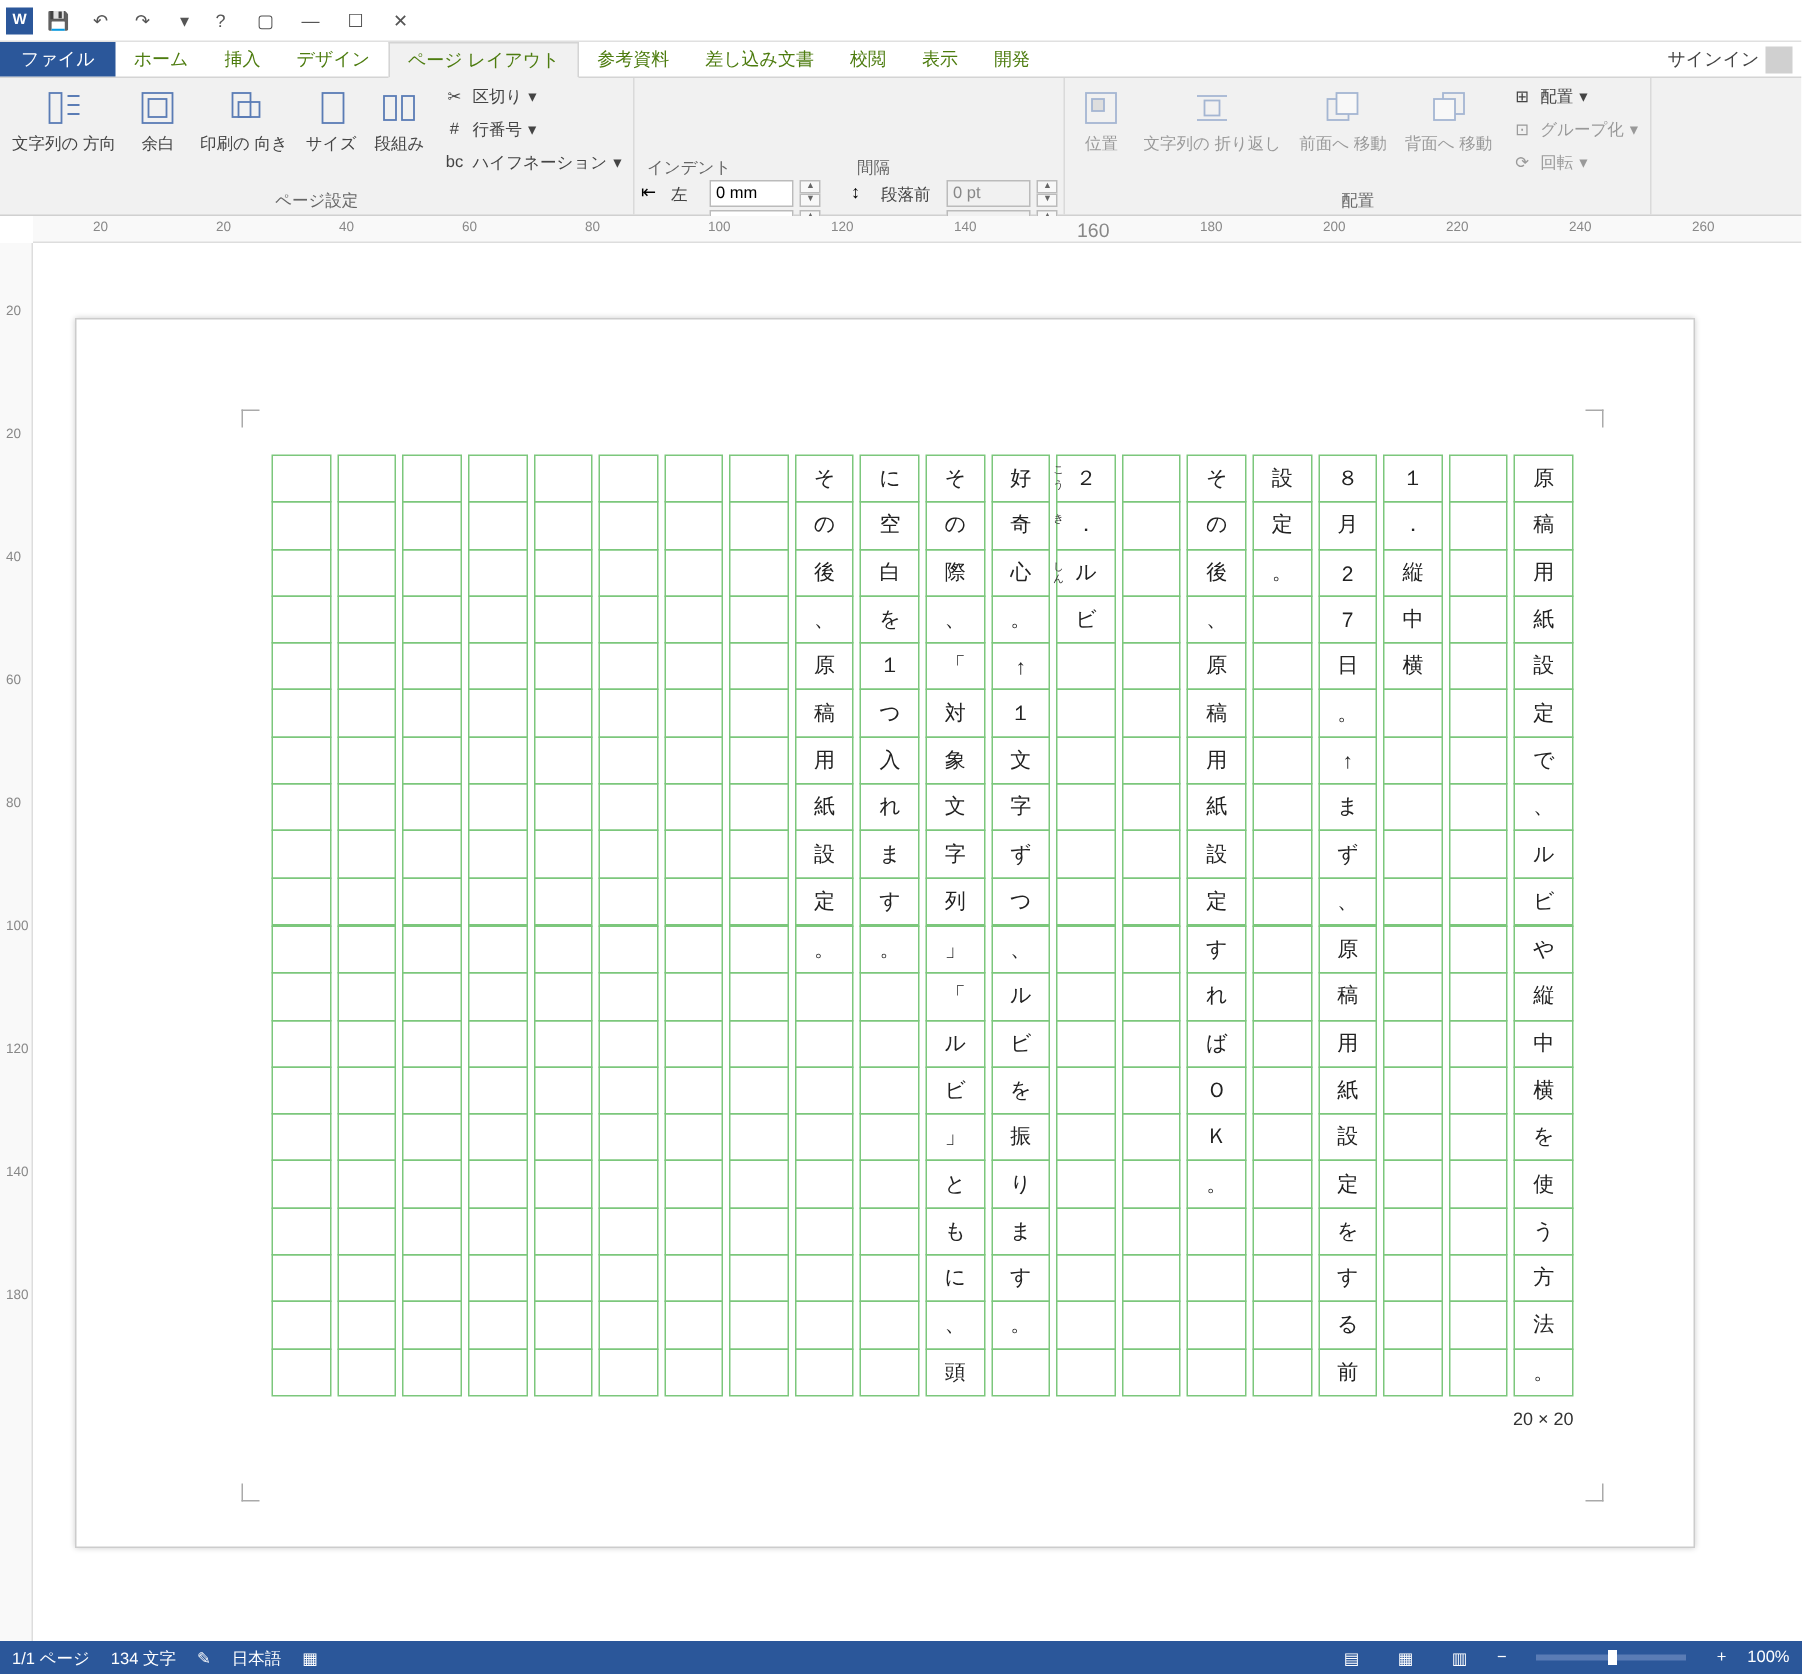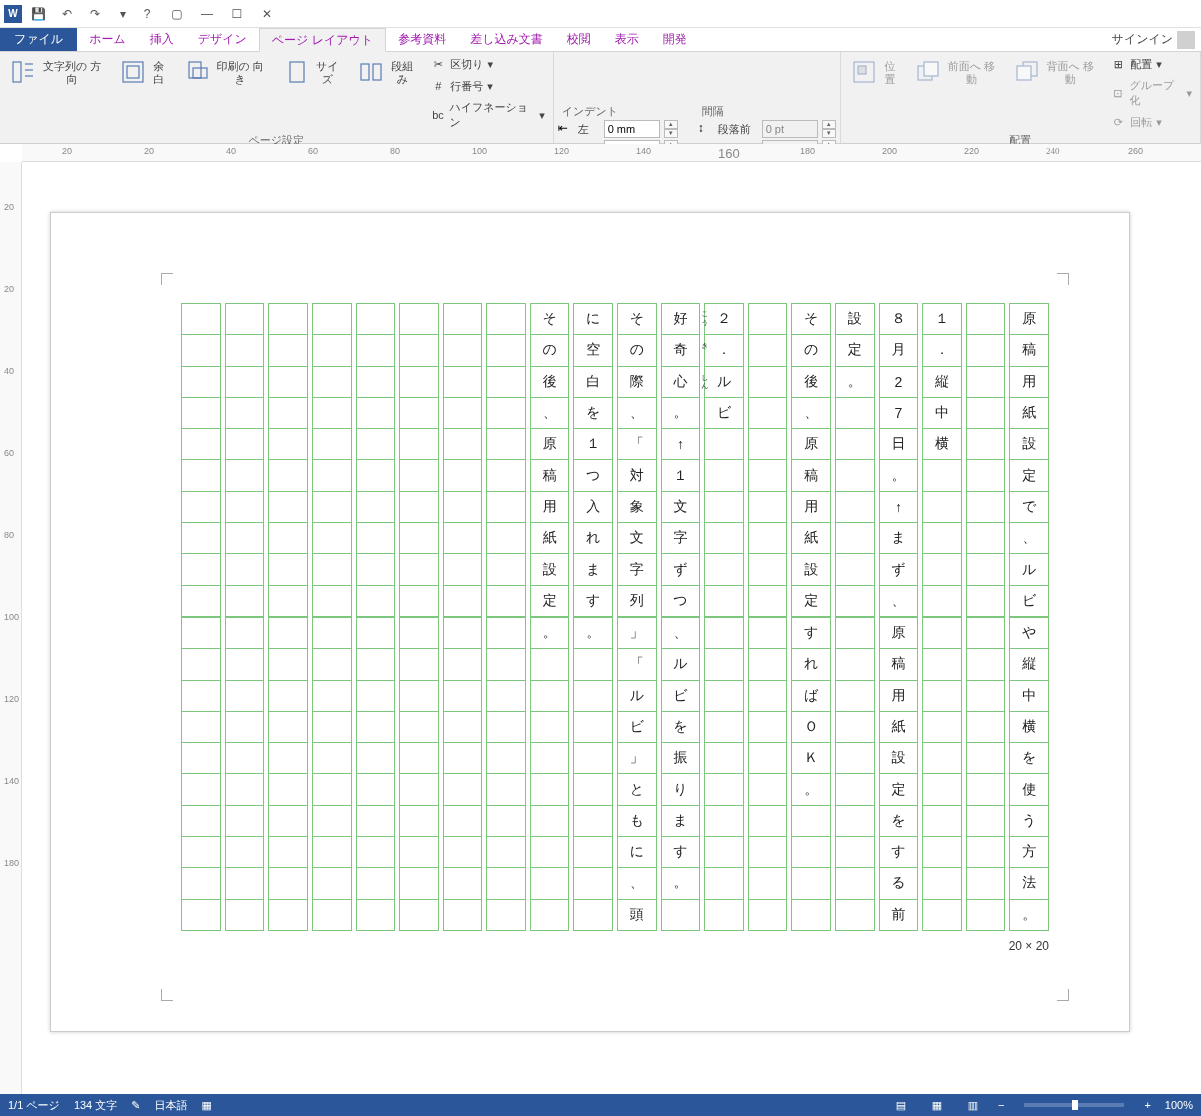--- a/index.html
+++ b/index.html
@@ -10,32 +10,32 @@
     .titlebar-left { display: flex; align-items: center; padding-left: 4px; gap: 6px; }
     .word-icon { width: 18px; height: 18px; background: #2b579a; color: #fff; display: flex; align-items: center; justify-content: center; font-size: 10px; font-weight: bold; }
     .qa-btn { width: 22px; height: 22px; display: flex; align-items: center; justify-content: center; color: #555; cursor: pointer; }
     .titlebar-center { flex: 1; text-align: center; color: #444; }
     .titlebar-right { display: flex; align-items: center; gap: 4px; padding-right: 4px; }
     .sys-btn { width: 26px; height: 20px; display: flex; align-items: center; justify-content: center; color: #555; cursor: pointer; }
     
     
     .tabs { height: 24px; background: #fff; display: flex; align-items: stretch; border-bottom: 1px solid #d4d4d4; }
     .tab-file { background: #2b579a; color: #fff; padding: 0 14px; display: flex; align-items: center; font-size: 12px; }
-    .tab { padding: 0 12px; display: flex; align-items: center; color: #a21caf; cursor: pointer; }
+    .tab { padding: 0 12px; display: flex; align-items: center; color: #4d7c0f; cursor: pointer; }
     .tab.active { border: 1px solid #d4d4d4; border-bottom: 1px solid #f1f1f1; background: #f1f1f1; margin-bottom: -1px; }
     .tabs-spacer { flex: 1; }
     .signin { padding: 0 6px; display: flex; align-items: center; color: #444; gap: 4px; }
     .avatar-placeholder { width: 18px; height: 18px; background: #d0d0d0; }
     
     
     .ribbon { height: 92px; background: #f1f1f1; display: flex; border-bottom: 1px solid #d0d0d0; }
     .rgroup { border-right: 1px solid #dadada; display: flex; flex-direction: column; padding: 2px 4px 0; }
     .rgroup-body { flex: 1; display: flex; align-items: flex-start; gap: 4px; }
     .rgroup-title { text-align: center; font-size: 11px; color: #666; padding: 1px 0 2px; position: relative; }
-    .big-btn { display: flex; flex-direction: row; align-items: center; padding: 2px 4px; color: #444; cursor: pointer; min-width: 40px; }
+    .big-btn { display: flex; flex-direction: column; align-items: center; padding: 2px 4px; color: #444; cursor: pointer; min-width: 40px; }
     .big-btn .icon { width: 32px; height: 32px; display: flex; align-items: center; justify-content: center; margin-bottom: 2px; }
     .big-btn .label { font-size: 11px; text-align: center; line-height: 1.2; }
     .small-btn-col { display: flex; flex-direction: column; gap: 2px; }
     .small-btn { display: flex; align-items: center; gap: 4px; padding: 2px 4px; color: #444; font-size: 11px; cursor: pointer; }
     .small-btn .icon { width: 16px; height: 16px; display: flex; align-items: center; justify-content: center; }
     .spin-row { display: flex; align-items: center; gap: 4px; padding: 1px 0; }
     .spin-row .icon { width: 16px; height: 16px; }
     .spin-row .lbl { font-size: 11px; color: #444; width: 22px; }
     .spin-input { width: 56px; height: 18px; border: 1px solid #bbb; background: #fff; font-size: 11px; padding: 0 3px; }
     .spin-input.ro { background: #f1f1f1; color: #888; }
@@ -245,20 +245,31 @@
             <svg width="28" height="28" class="svgbox">
               <rect x="4" y="4" width="20" height="20"></rect>
               <rect x="8" y="8" width="8" height="8" fill="#ccc"></rect>
             </svg>
           </div>
         <div class="label">位置</div>
       </div>
       <div class="big-btn disabled">
         <div class="icon">
             <svg width="28" height="28" class="svgbox">
+              <rect x="9" y="9" width="10" height="10"></rect>
+              <line x1="4" y1="6" x2="24" y2="6"></line>
+              <line x1="4" y1="22" x2="24" y2="22"></line>
+            </svg>
+          </div>
+        <div class="label">文字列の
+折り返し</div>
+      </div>
+      <div class="big-btn disabled">
+        <div class="icon">
+            <svg width="28" height="28" class="svgbox">
               <rect x="4" y="8" width="14" height="14"></rect>
               <rect x="10" y="4" width="14" height="14" fill="#fff"></rect>
             </svg>
           </div>
         <div class="label">前面へ
 移動</div>
       </div>
       <div class="big-btn disabled">
         <div class="icon">
             <svg width="28" height="28" class="svgbox">
@@ -298,21 +309,21 @@
       <div style="position: absolute; left: 204px; top: 2px; font-size: 9px; color: rgb(136, 136, 136);">40</div>
       <div style="position: absolute; left: 286px; top: 2px; font-size: 9px; color: rgb(136, 136, 136);">60</div>
       <div style="position: absolute; left: 368px; top: 2px; font-size: 9px; color: rgb(136, 136, 136);">80</div>
       <div style="position: absolute; left: 450px; top: 2px; font-size: 9px; color: rgb(136, 136, 136);">100</div>
       <div style="position: absolute; left: 532px; top: 2px; font-size: 9px; color: rgb(136, 136, 136);">120</div>
       <div style="position: absolute; left: 614px; top: 2px; font-size: 9px; color: rgb(136, 136, 136);">140</div>
       <div style="position: absolute; left: 696px; top: 2px; font-size: 13px; color: rgb(136, 136, 136);">160</div>
       <div style="position: absolute; left: 778px; top: 2px; font-size: 9px; color: rgb(136, 136, 136);">180</div>
       <div style="position: absolute; left: 860px; top: 2px; font-size: 9px; color: rgb(136, 136, 136);">200</div>
       <div style="position: absolute; left: 942px; top: 2px; font-size: 9px; color: rgb(136, 136, 136);">220</div>
-      <div style="position: absolute; left: 1024px; top: 2px; font-size: 9px; color: rgb(136, 136, 136); font-family: Liberation Serif, serif;">240</div>
+      <div style="position: absolute; left: 1024px; top: 2px; font-size: 9px; color: rgb(136, 136, 136);">240</div>
       <div style="position: absolute; left: 1106px; top: 2px; font-size: 9px; color: rgb(136, 136, 136);">260</div>
     </div>
 </div>
 
 <div class="docarea">
   <div class="ruler-v" id="ruler-v">
       <div style="position: absolute; top: 40px; left: 4px; font-size: 9px; color: rgb(136, 136, 136);">20</div>
       <div style="position: absolute; top: 122px; left: 4px; font-size: 9px; color: rgb(136, 136, 136);">20</div>
       <div style="position: absolute; top: 204px; left: 4px; font-size: 9px; color: rgb(136, 136, 136);">40</div>
       <div style="position: absolute; top: 286px; left: 4px; font-size: 9px; color: rgb(136, 136, 136);">60</div>

